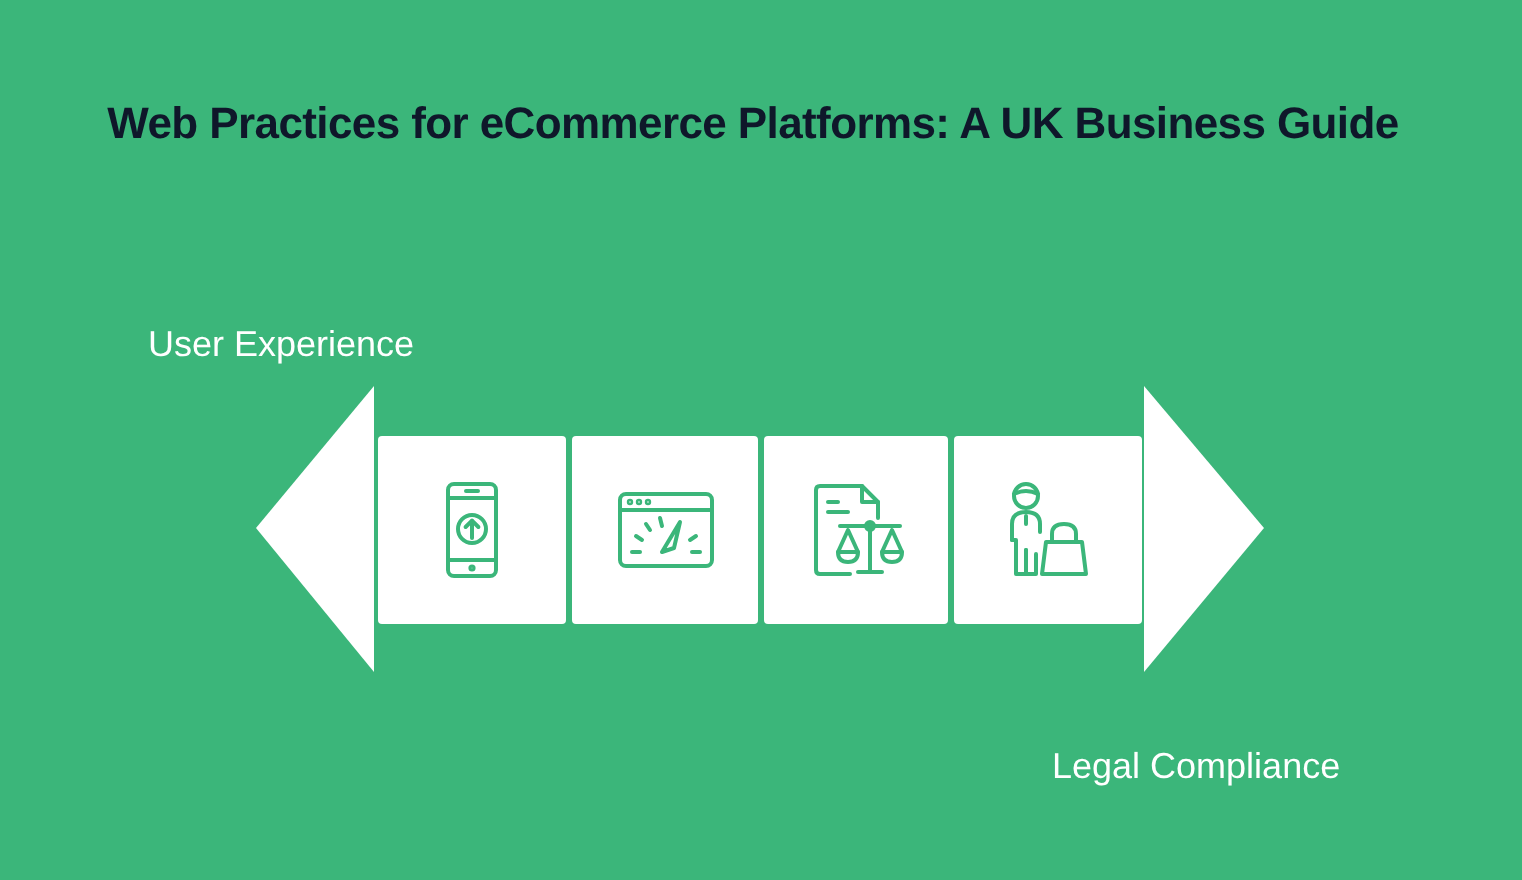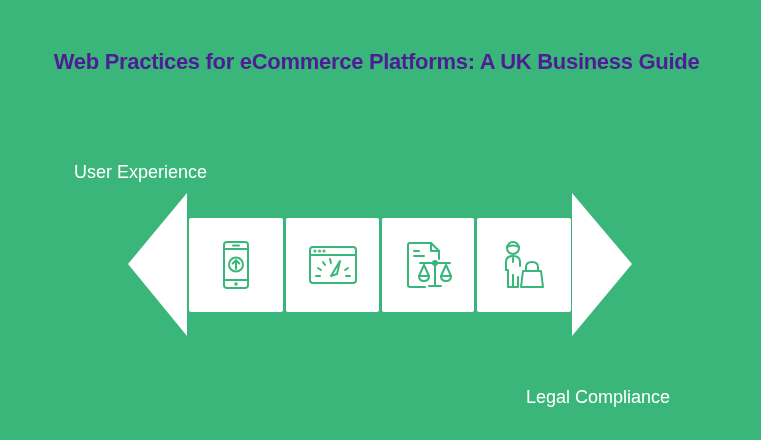--- a/index.html
+++ b/index.html
@@ -13,35 +13,35 @@
       position: relative;
       overflow: hidden;
       font-family: "Liberation Sans", "DejaVu Sans", sans-serif;
     }
     .title {
       position: absolute;
       left: 0;
       top: 46px;
       width: 753px;
       text-align: center;
-      color: #4c1d95;
+      color: #0f172a;
       font-weight: bold;
       font-size: 22px;
       letter-spacing: -0.3px;
       line-height: 32px;
     }
     .label {
       position: absolute;
       color: #ffffff;
       font-size: 18px;
       line-height: 18px;
       white-space: nowrap;
     }
     .label-left { left: 74px; top: 163px; }
-    .label-right { left: 526px; top: 388px; }
+    .label-right { left: 526px; top: 374px; }
     svg.shape {
       position: absolute;
       left: 0;
       top: 0;
     }
     .box {
       position: absolute;
       top: 218px;
       height: 94px;
       background: #ffffff;

